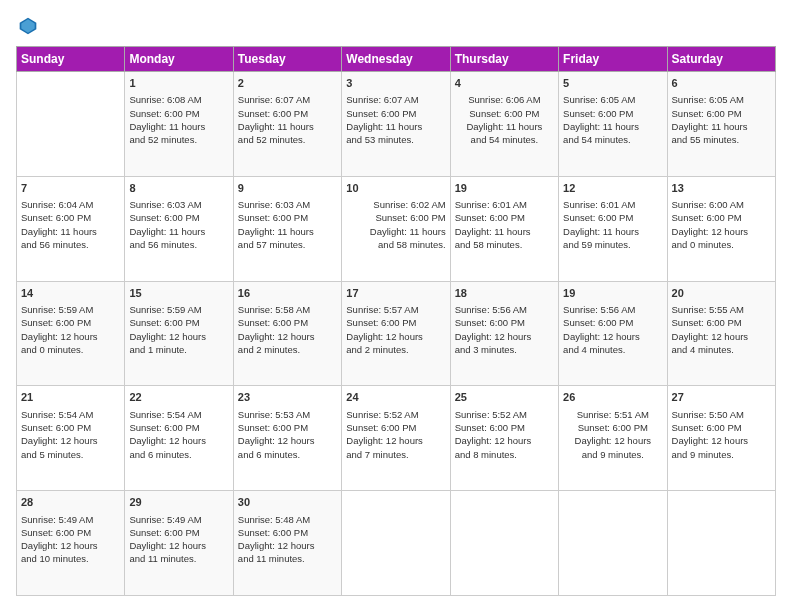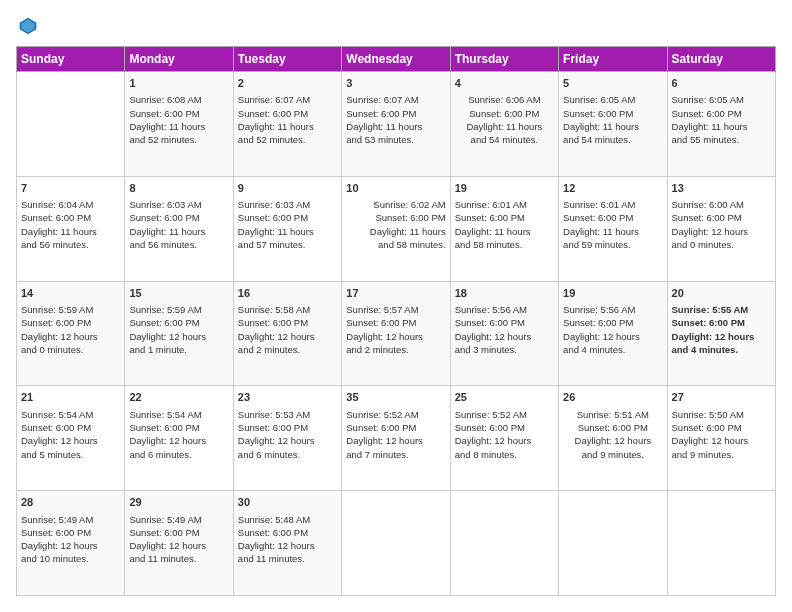--- a/index.html
+++ b/index.html
@@ -268,21 +268,21 @@
           </td>
           <td>
             <span class="day-num">19</span>
             <div class="day-info" style="white-space: pre-line;">Sunrise: 5:56 AM
 Sunset: 6:00 PM
 Daylight: 12 hours
 and 4 minutes.</div>
           </td>
           <td>
             <span class="day-num">20</span>
-            <div class="day-info" style="white-space: pre-line; font-weight: bold;">Sunrise: 5:55 AM
+            <div class="day-info" style="white-space: pre-line;">Sunrise: 5:55 AM
 Sunset: 6:00 PM
 Daylight: 12 hours
 and 4 minutes.</div>
           </td>
         </tr>
         <tr>
           <td>
             <span class="day-num">21</span>
             <div class="day-info" style="white-space: pre-line;">Sunrise: 5:54 AM
 Sunset: 6:00 PM
@@ -297,21 +297,21 @@
 and 6 minutes.</div>
           </td>
           <td>
             <span class="day-num">23</span>
             <div class="day-info" style="white-space: pre-line;">Sunrise: 5:53 AM
 Sunset: 6:00 PM
 Daylight: 12 hours
 and 6 minutes.</div>
           </td>
           <td>
-            <span class="day-num">35</span>
+            <span class="day-num">24</span>
             <div class="day-info" style="white-space: pre-line;">Sunrise: 5:52 AM
 Sunset: 6:00 PM
 Daylight: 12 hours
 and 7 minutes.</div>
           </td>
           <td>
             <span class="day-num">25</span>
             <div class="day-info" style="white-space: pre-line;">Sunrise: 5:52 AM
 Sunset: 6:00 PM
 Daylight: 12 hours

